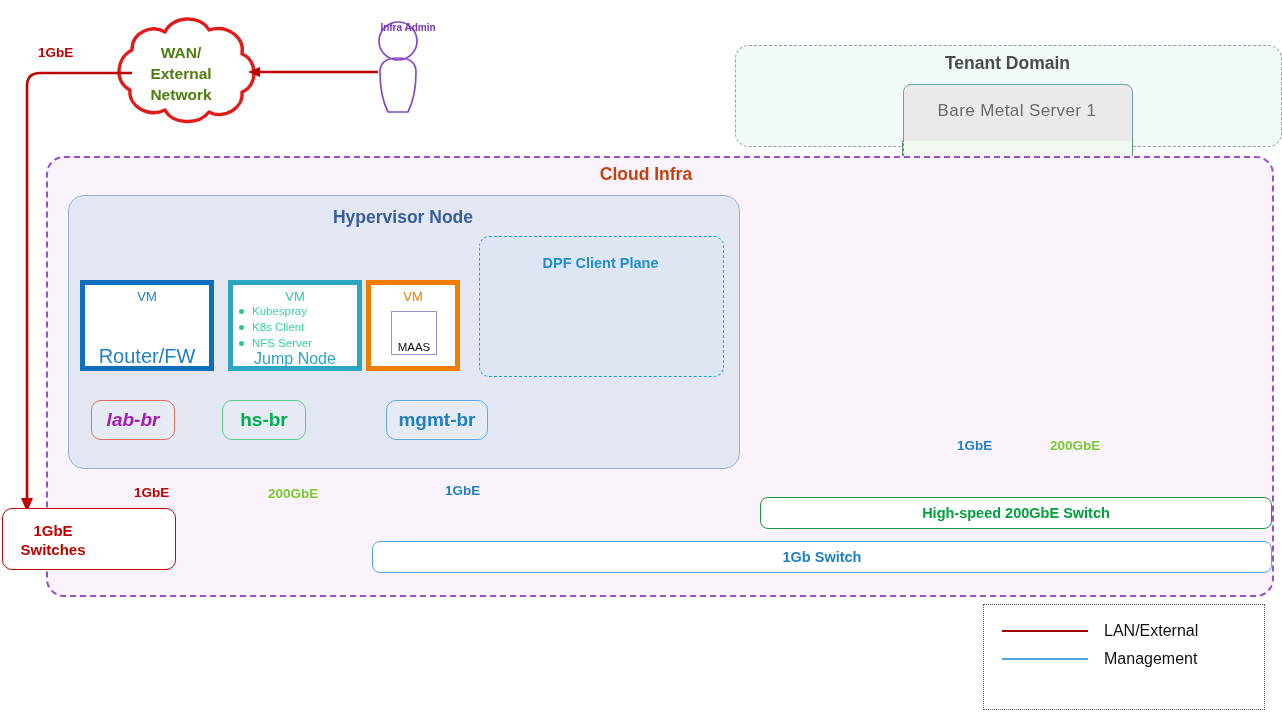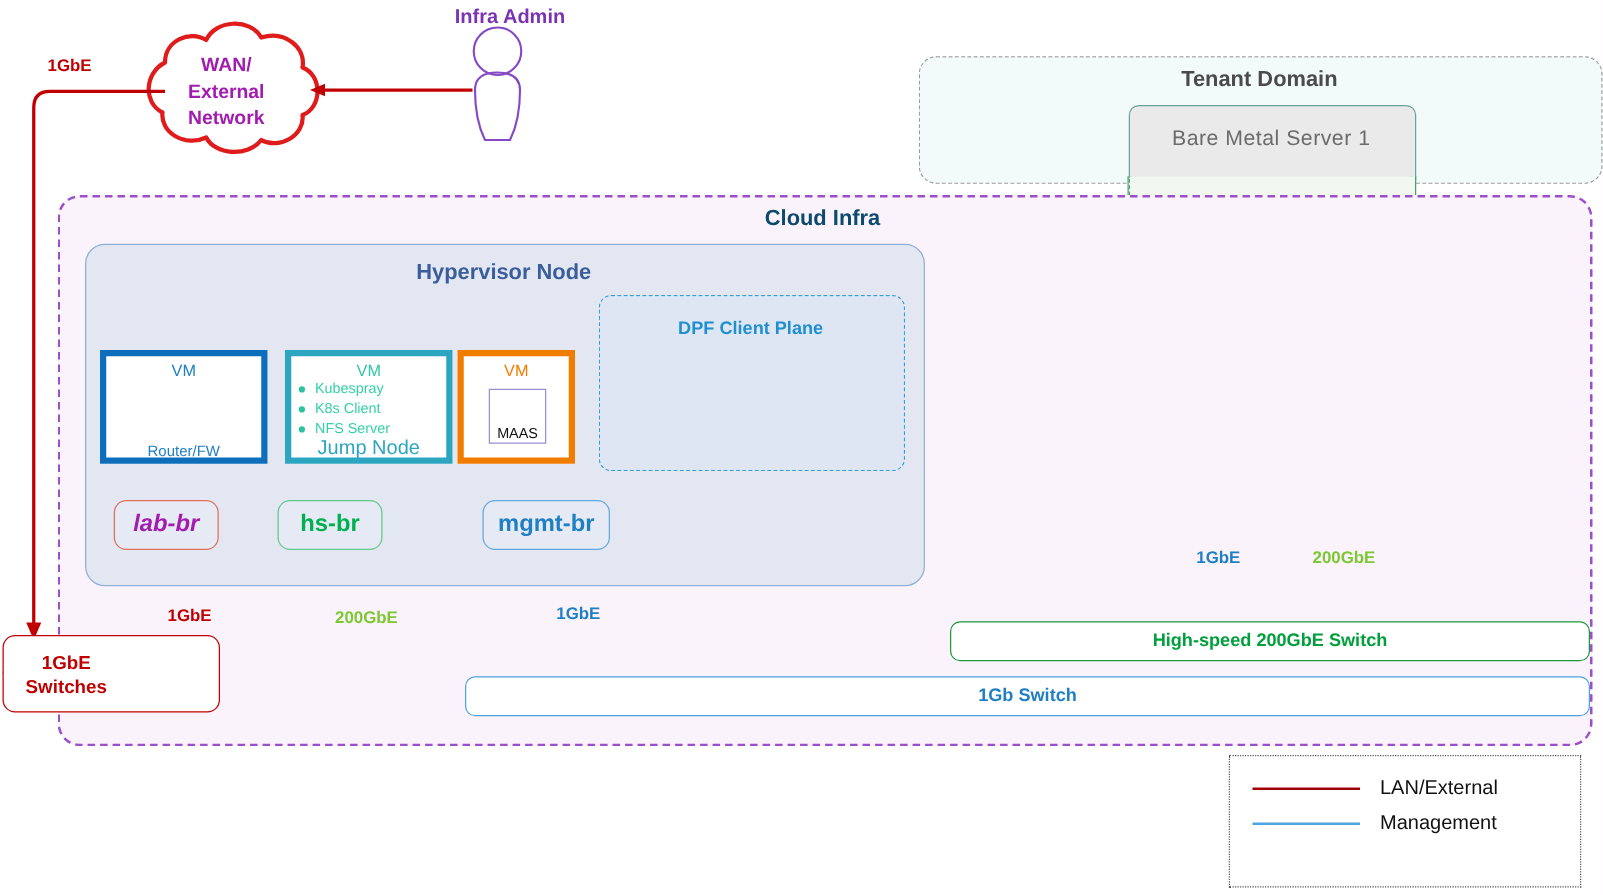--- a/index.html
+++ b/index.html
@@ -11,22 +11,22 @@
   #svglayer{position:absolute;left:0;top:0;width:1282px;height:716px;pointer-events:none;}
 
   
   #tenant-domain{left:735px;top:45px;width:545px;height:100px;
       border:1.6px dashed #9a9a9a;border-radius:14px;background:#f2fbfa;}
   #tenant-domain-title{left:735px;top:50px;width:545px;height:26px;
       color:#4b4b4b;font-size:17.5px;font-weight:bold;}
 
   #cloud-infra{left:46px;top:156px;width:1224px;height:437px;
       border:2px dashed #9b4fc9;border-radius:18px;background:#fbf3fb;}
-  #cloud-infra-title{left:46px;top:162px;width:1224px;height:24px;
-      color:#0c4a6e;font-size:17.5px;font-weight:bold;}
+  #cloud-infra-title{left:34px;top:162px;width:1224px;height:24px;
+      color:#c2410c;font-size:17.5px;font-weight:bold;}
 
   #hypervisor{left:68px;top:195px;width:670px;height:272px;
       border:1.5px solid #8fb0d8;border-radius:16px;background:#e3e7f2;}
   #hypervisor-title{left:68px;top:204px;width:670px;height:26px;
       color:#3a5d9b;font-size:17.5px;font-weight:bold;}
 
   #dpf-cp{left:479px;top:236px;width:243px;height:139px;
       border:1.6px dashed #2e9fd4;border-radius:10px;background:#dfe6f3;}
   #dpf-cp-title{left:479px;top:252px;width:243px;height:22px;
       color:#1f8fd0;font-size:14.5px;font-weight:bold;}
@@ -41,21 +41,21 @@
       border:1.6px dashed #4e9e74;border-top:none;background:#f0f8f0;
       border-bottom-left-radius:10px;border-bottom-right-radius:10px;}
   #dpu-node-side{left:902px;top:141px;width:229px;height:245px;
       border-left:1.6px solid #4e9e74;border-right:1.6px solid #4e9e74;}
   #dpu-node-title{left:903px;top:219px;width:228px;height:30px;
       color:#6aba3c;font-size:19px;font-weight:bold;}
 
   
   .vmbox{background:#ffffff;}
   .vmlabel{position:absolute;left:0;width:100%;top:4px;font-size:13px;text-align:center;}
-  .vmname{position:absolute;left:0;width:100%;font-size:12px;text-align:center;}
+  .vmname{position:absolute;left:0;width:100%;font-size:20px;text-align:center;}
 
   #vm-router{left:80px;top:280px;width:124px;height:81px;border:5px solid #0d6fbb;}
   #vm-router .vmlabel{color:#1f7fc4;}
   #vm-router-name{bottom:-2px;color:#1f7fc4;}
 
   #vm-jump{left:228px;top:280px;width:124px;height:81px;border:5px solid #2ca5c0;}
   #vm-jump .vmlabel{color:#31c6a8;}
   #vm-jump-name{bottom:-2px;color:#2ca5c0;font-size:16px;}
   .jump-list{position:absolute;left:6px;top:18px;width:114px;}
   .jump-li{display:flex;align-items:center;color:#35d1a6;font-size:11.5px;line-height:16px;}
@@ -85,22 +85,22 @@
 
   
   .netlabel{font-size:13.5px;font-weight:bold;}
   #lbl-1gbe-cloud{left:38px;top:45px;color:#c00000;}
   #lbl-1gbe-lab{left:134px;top:485px;color:#c00000;}
   #lbl-200gbe-hs{left:268px;top:486px;color:#7dc832;}
   #lbl-1gbe-mgmt{left:445px;top:483px;color:#1f7fc4;}
   #lbl-1gbe-dpu{left:957px;top:438px;color:#1f7fc4;}
   #lbl-200gbe-dpu{left:1050px;top:438px;color:#7dc832;}
 
-  #infra-admin-label{left:350px;top:5px;width:116px;color:#7a33b5;font-size:16px;font-weight:bold;}
-  #wan-label{left:135px;top:42px;width:92px;color:#a21caf;font-size:15.5px;font-weight:bold;line-height:21px;}
+  #infra-admin-label{left:350px;top:22px;width:116px;color:#7a33b5;font-size:10px;font-weight:bold;}
+  #wan-label{left:135px;top:42px;width:92px;color:#4d7c0f;font-size:15.5px;font-weight:bold;line-height:21px;}
   #argus-label{left:990px;top:275px;width:66px;color:#3b3b3b;font-size:13.5px;}
 
   
   #legend{left:983px;top:604px;width:280px;height:104px;border:1.6px dotted #5a5a5a;background:#fff;}
   .legend-row{position:absolute;left:18px;height:28px;display:flex;align-items:center;}
   .legend-swatch{width:86px;height:3px;margin-right:16px;}
   .legend-text{font-size:16px;color:#111;}
 </style>
 </head>
 <body>

